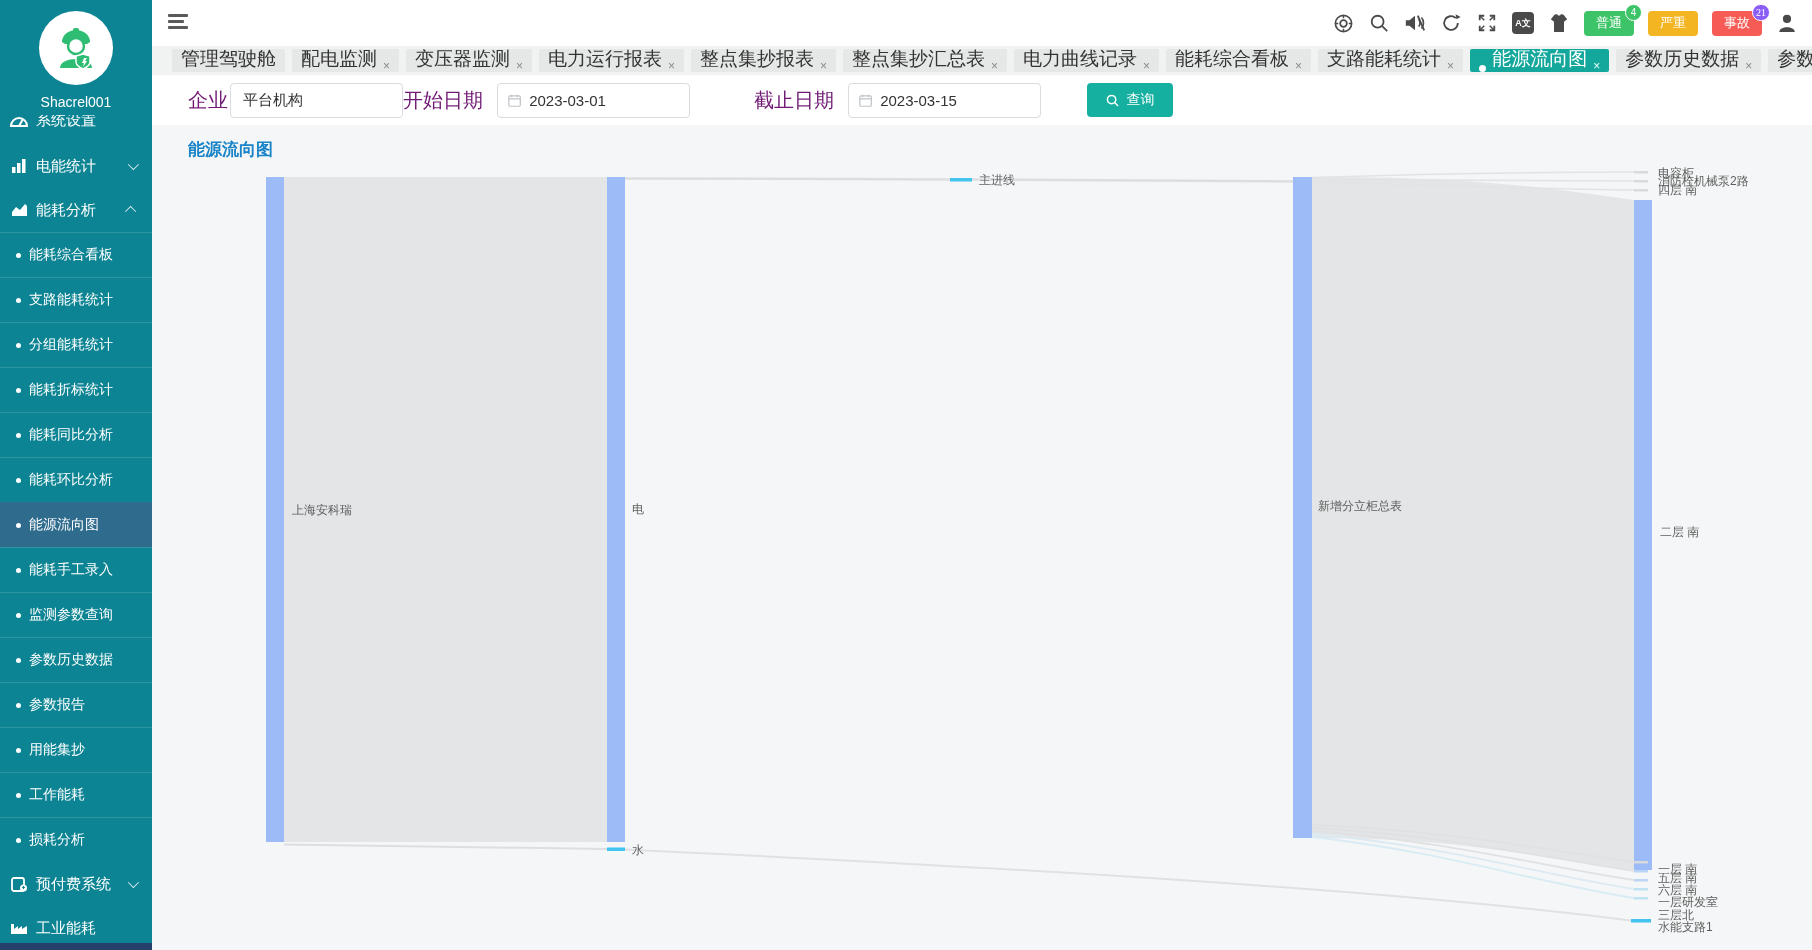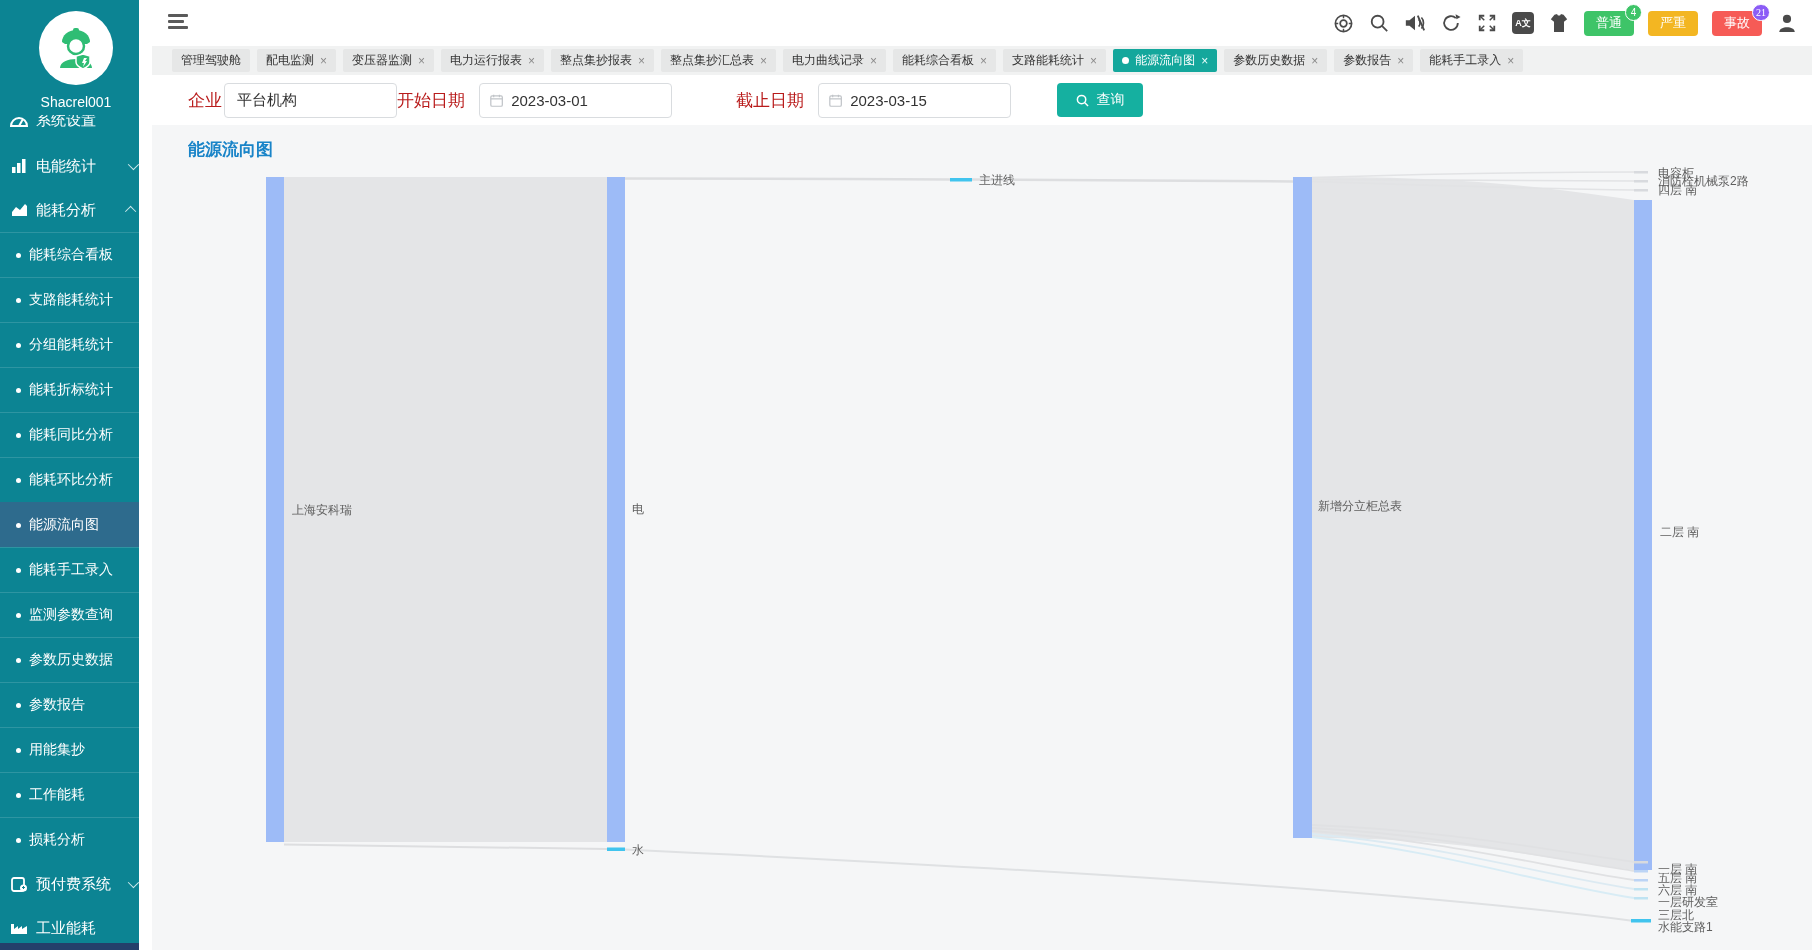--- a/index.html
+++ b/index.html
@@ -1,21 +1,21 @@
 <!DOCTYPE html>
 <html><head>
 <meta charset="utf-8">
 <style>
   * { margin:0; padding:0; box-sizing:border-box; }
   html,body { width:1812px; height:950px; overflow:hidden; }
   body { font-family:"Liberation Sans","DejaVu Sans",sans-serif; background:#fff; }
   .app { position:relative; width:1812px; height:950px; overflow:hidden; }
 
   
-  .sidebar { position:absolute; left:0; top:0; width:139px; height:950px; background:#0c8493; overflow:hidden; }
+  .sidebar { position:absolute; left:0; top:0; width:152px; height:950px; background:#0c8493; overflow:hidden; }
   .avatar { position:absolute; left:39px; top:11px; width:74px; height:74px; border-radius:50%; background:#fff; display:flex; align-items:center; justify-content:center; }
   .username { position:absolute; left:0; top:94px; width:152px; text-align:center; color:#fff; font-size:14px; }
   .menu { position:absolute; left:0; top:115px; width:152px; bottom:1px; overflow:hidden; }
   .sb-group { position:relative; height:44px; display:flex; align-items:center; color:#fff; font-size:15px; cursor:pointer; }
   .sb-group .gicon { width:22px; margin-left:8px; display:flex; justify-content:center; }
   .sb-group .glabel { margin-left:6px; flex:1; }
   .chev { width:8px; height:8px; border-right:1.5px solid #cfe9ec; border-bottom:1.5px solid #cfe9ec; margin-right:16px; }
   .chev.down { transform:rotate(45deg) translateY(-2px); }
   .chev.up { transform:rotate(-135deg) translateY(-2px); }
   .clipwrap { height:29px; overflow:hidden; position:relative; }
@@ -40,30 +40,30 @@
   .alert-btn { position:relative; height:25px; padding:0 12px; border-radius:4px; color:#fff; font-size:13px; display:flex; align-items:center; cursor:pointer; }
   .alert-btn.normal { background:#3ec468; }
   .alert-btn.severe { background:#f3b622; }
   .alert-btn.accident { background:#f65b56; }
   .alert-badge { position:absolute; right:-8px; top:-7px; min-width:17px; height:17px; border-radius:9px; border:1px solid #fff; color:#fff; font-size:10px; display:flex; align-items:center; justify-content:center; padding:0 3px; }
   .alert-badge.green { background:#3ec468; }
   .alert-badge.red { background:#8b5cf6;font-family:Liberation Serif, serif; }
 
   
   .tabbar { position:absolute; left:0; top:46px; width:1660px; height:29px; background:#f1f2f2; display:flex; align-items:center; padding-left:20px; gap:7px; }
-  .tab { height:23px; background:#e6e7e7; border-radius:2px; padding:0 9px; display:flex; align-items:center; gap:6px; font-size:12px; color:#333; cursor:pointer; white-space:nowrap; }
+  .tab { height:23px; background:#e6e7e7; border-radius:2px; padding:0 9px; display:flex; align-items:flex-end; gap:6px; font-size:19px; color:#333; cursor:pointer; white-space:nowrap; }
   .tab .tab-close { font-size:12px; color:#8a8a8a; cursor:pointer; line-height:1; }
   .tab .tab-close::before { content:"×"; }
   .tab.active { background:#14a79c; color:#fff; }
   .tab.active .tab-close { color:#eafffd; }
   .tab .adot { width:7px; height:7px; border-radius:50%; background:#fff; }
 
   
   .filterbar { position:absolute; left:0; top:75px; width:1660px; height:50px; background:#fff; display:flex; align-items:center; }
-  .flabel { font-size:17px; color:#b91c1c; }
+  .flabel { font-size:20px; color:#701a75; }
   .flabel.l1 { margin-left:36px; }
   .fbox { height:35px; background:#fff; border:1px solid #d9dcdf; border-radius:4px; display:flex; align-items:center; }
   .fbox input { border:none; outline:none; font-size:15px; color:#333; background:transparent; width:100%; font-family:inherit; }
   .box-company { width:173px; margin-left:2px; padding:0 12px; }
   .box-date { width:193px; padding:0 10px; gap:8px; }
   .gap1 { } .gap2 { margin-left:14px; } .gap3 { margin-left:64px; }
   .search-btn { margin-left:46px; width:86px; height:34px; background:#15b0a0; border:none; border-radius:4px; color:#fff; font-size:14px; display:flex; align-items:center; justify-content:center; gap:8px; cursor:pointer; font-family:inherit; }
 
   
   .content { position:absolute; left:0; top:125px; width:1660px; height:825px; background:#f5f6f7; }

